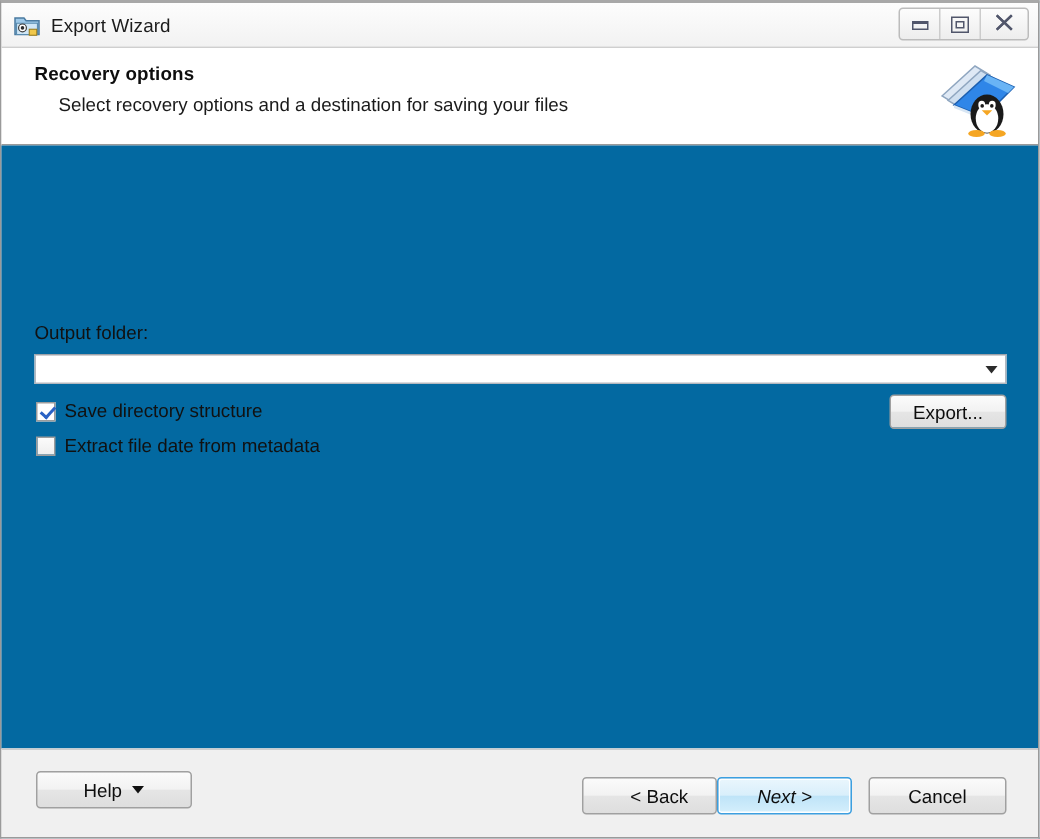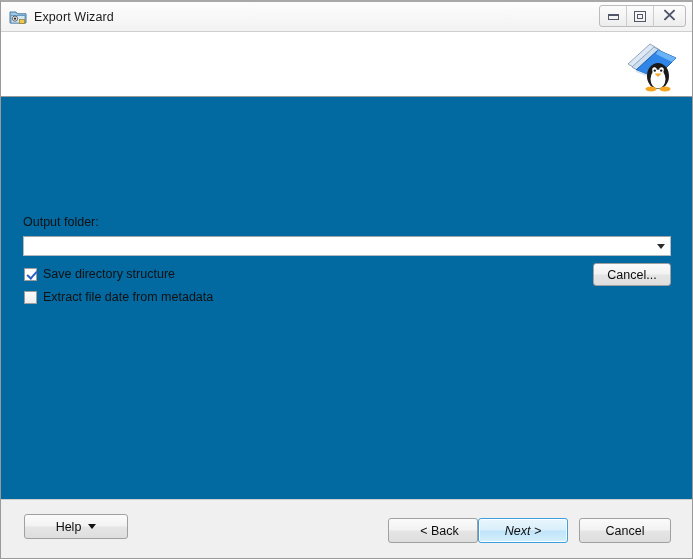--- a/index.html
+++ b/index.html
@@ -299,20 +299,22 @@
           <svg width="13" height="12" viewBox="0 0 13 12">
             <path d="M1.5 1.2 L6.5 6 L1.5 10.8 M11.5 1.2 L6.5 6 L11.5 10.8" stroke="#51566b" stroke-width="1.7" fill="none"></path>
             <path d="M1.5 1.2 L11.5 10.8 M11.5 1.2 L1.5 10.8" stroke="#51566b" stroke-width="1.3" fill="none"></path>
           </svg>
         </span>
       </div>
     </div>
   </div>
 
   <div class="headerband">
+    <div class="header-title">Recovery options</div>
+    <div class="header-sub">Select recovery options and a destination for saving your files</div>
     <span class="header-art">
       <svg width="62" height="62" viewBox="0 0 62 62">
         <g>
           <path d="M8 30 L30 10 L40 16 L18 36 Z" fill="#dfe9f5" stroke="#8fa6c0" stroke-width="1"></path>
           <path d="M12 33 L34 13 L44 19 L22 39 Z" fill="#cfdff0" stroke="#8fa6c0" stroke-width="1"></path>
           <path d="M16 36 L38 16 L56 24 L36 44 Z" fill="#2f86e8" stroke="#1c5fb0" stroke-width="1"></path>
           <path d="M38 16 L56 24 L52 28 L36 20 Z" fill="#6ab4f5"></path>
           <path d="M16 36 L36 44 L36 46 L16 38 Z" fill="#d8e6f4"></path>
         </g>
         <g>
@@ -344,21 +346,21 @@
     <div class="checkrow r1">
       <span class="cbox checked"></span>
       <span>Save directory structure</span>
     </div>
 
     <div class="checkrow r2">
       <span class="cbox"></span>
       <span>Extract file date from metadata</span>
     </div>
 
-    <div class="btn btn-browse">Cancel...</div>
+    <div class="btn btn-browse">Export...</div>
 
     <div class="total-text">Total Recoverable Files: 9 (20,06 Mb)</div>
   </div>
 
   <div class="footer">
     <div class="btn btn-help">
       <span>Help</span>
       <span class="caret-small"></span>
     </div>
   </div>

